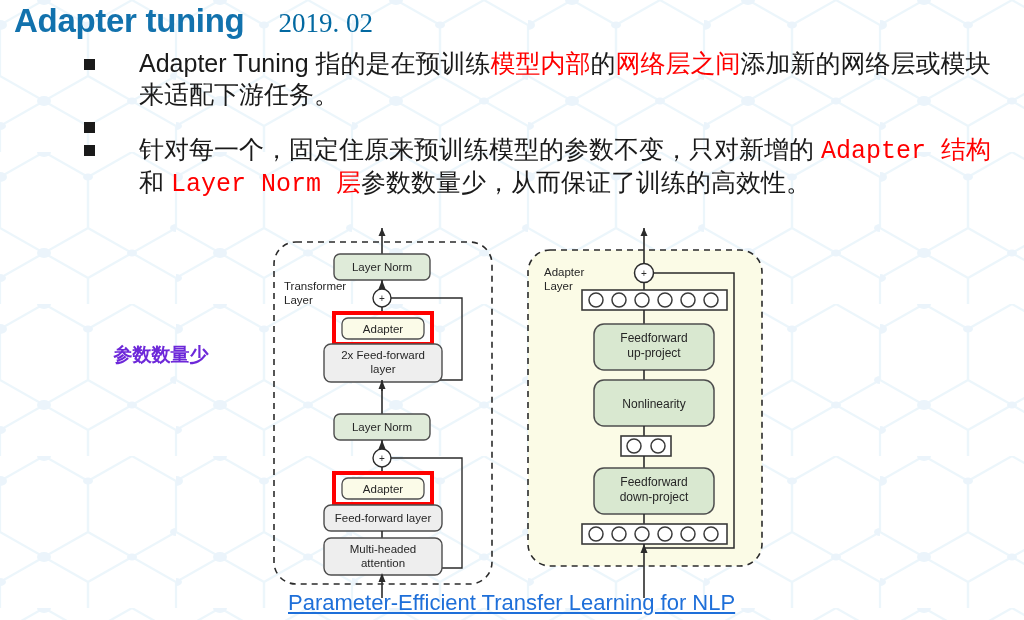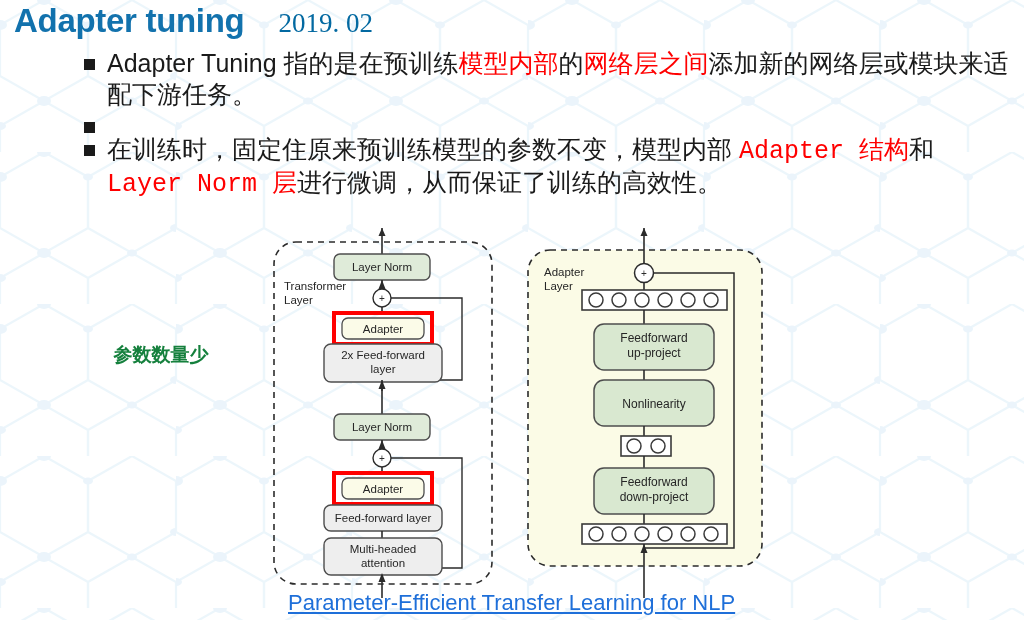--- a/index.html
+++ b/index.html
@@ -18,37 +18,37 @@
     font-size:33px;font-weight:bold;color:#1272ad;letter-spacing:-0.3px;
     font-family:"Liberation Sans","DejaVu Sans",sans-serif;
   }
   .slide-date{
     margin-left:34px;font-size:27px;color:#0369a1;letter-spacing:0px;
     font-family:"Liberation Serif","DejaVu Serif",serif;
   }
 
   
   .bullets{position:absolute;left:84px;top:48px;width:930px;z-index:3;}
-  .bullet-row{display:flex;align-items:flex-start;margin-bottom:1px;}
+  .bullet-row{display:flex;align-items:flex-start;margin-bottom:1px;gap:32px;}
   .bullet-mark{
     flex:0 0 auto;width:11px;height:11px;background:#1a1a1a;
     margin-top:11px;margin-right:12px;
   }
   .bullet-text{
     font-size:25px;line-height:31px;color:#1a1a1a;
     font-family:"Liberation Sans","DejaVu Sans",sans-serif;
   }
   .hl-red{color:#ff0000;}
   .mono{font-family:"Liberation Serif","DejaVu Serif",serif;color:#555;letter-spacing:0px;}
   .mono-red{font-family:"Liberation Mono","DejaVu Sans Mono",monospace;color:#ff0000;}
 
   
   .annot{
     position:absolute;left:66px;top:342px;width:190px;z-index:3;
-    text-align:center;font-weight:bold;font-size:19px;line-height:25px;color:#15803d;
+    text-align:center;font-weight:bold;font-size:19px;line-height:25px;color:#6d28d9;
     font-family:"Liberation Sans","DejaVu Sans",sans-serif;
   }
 
   
   #figure{position:absolute;left:262px;top:228px;width:530px;height:370px;z-index:2;}
 
   
   .paper-link{
     position:absolute;left:288px;top:590px;z-index:3;
     font-size:22px;color:#1e6fd9;text-decoration:underline;
@@ -92,21 +92,21 @@
 <div class="bullets">
   <div class="bullet-row">
     <span class="bullet-mark"></span>
     <span class="bullet-text"><span>Adapter Tuning </span><span>指的是在预训练</span><span class="hl-red">模型内部</span><span>的</span><span class="hl-red">网络层之间</span><span>添加新的网络层或模块来适配下游任务。</span></span>
   </div>
   <div class="bullet-row">
     <span class="bullet-mark"></span>
   </div>
   <div class="bullet-row">
     <span class="bullet-mark"></span>
-    <span class="bullet-text"><span>在训练时，固定住原来预训练模型的参数不变，模型内部 </span><span class="mono-red">Adapter 结构</span><span>和 </span><span class="mono-red">Layer Norm 层</span><span>进行微调，从而保证了训练的高效性。</span></span>
+    <span class="bullet-text"><span>针对每一个，固定住原来预训练模型的参数不变，只对新增的 </span><span class="mono-red">Adapter 结构</span><span>和 </span><span class="mono-red">Layer Norm 层</span><span>参数数量少，从而保证了训练的高效性。</span></span>
   </div>
 </div>
 
 <div class="annot">
   <div>参数数量少</div>
 </div>
 
 <svg id="figure" viewBox="0 0 530 370" xmlns="http://www.w3.org/2000/svg">
   <g font-family="Liberation Sans, DejaVu Sans, sans-serif" font-size="11" fill="#262626">
 

